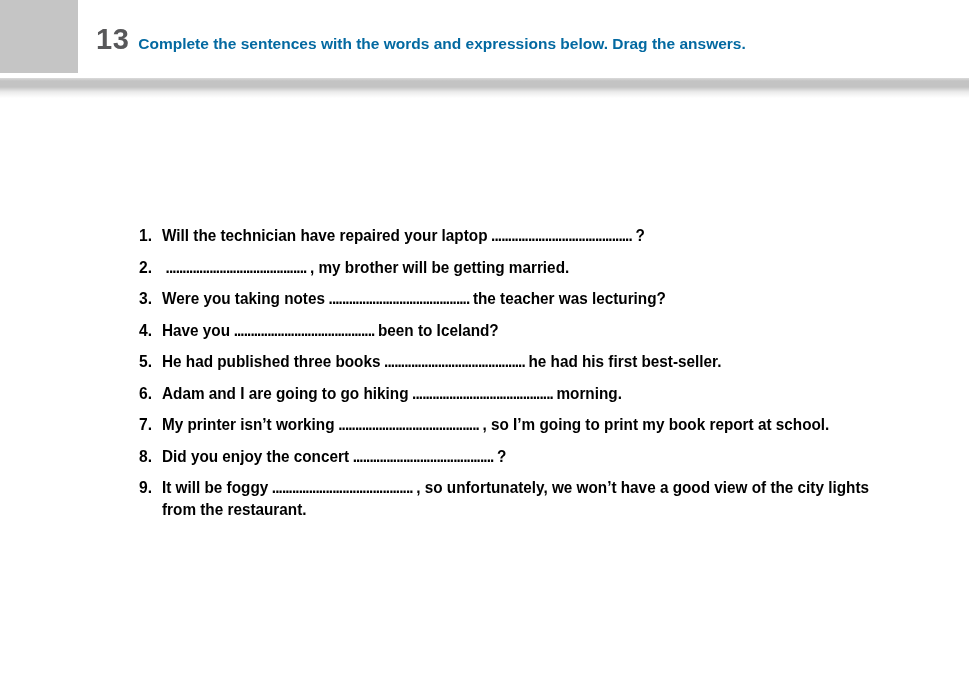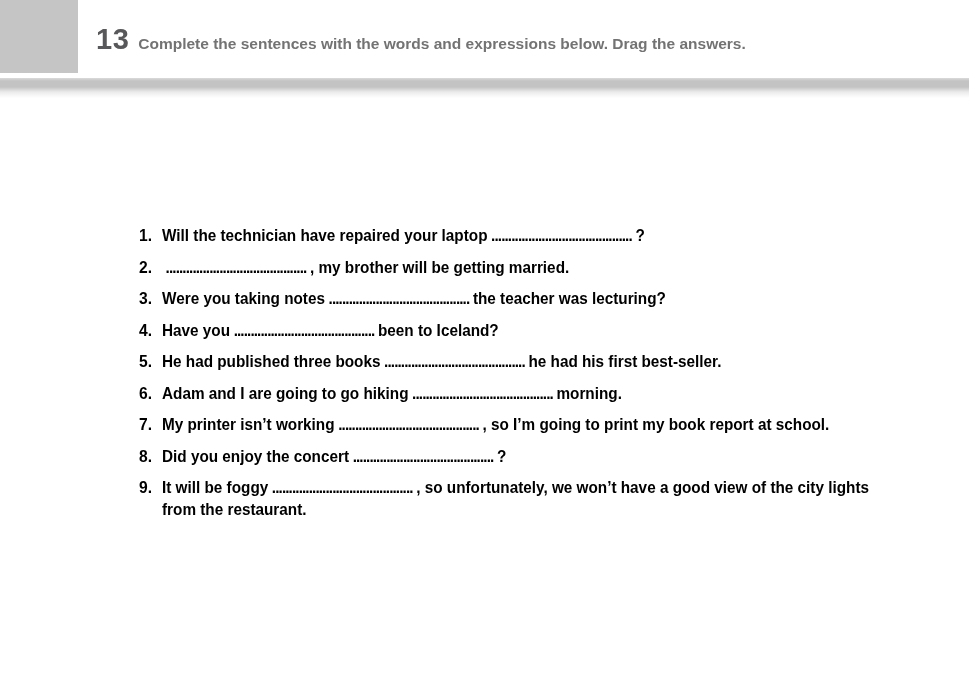--- a/index.html
+++ b/index.html
@@ -28,21 +28,21 @@
   .header-number {
     font-size: 29px;
     font-weight: bold;
     color: #58585a;
     letter-spacing: 0.5px;
     line-height: 30px;
   }
   .header-instruction {
     font-size: 15.5px;
     font-weight: bold;
-    color: #737373;
+    color: #0369a1;
     line-height: 20px;
   }
   .divider {
     position: absolute;
     left: 0; top: 78px;
     width: 100%; height: 20px;
     background: linear-gradient(to bottom,
       #dadada 0px,
       #c3c3c3 3px,
       #c3c3c3 9px,

